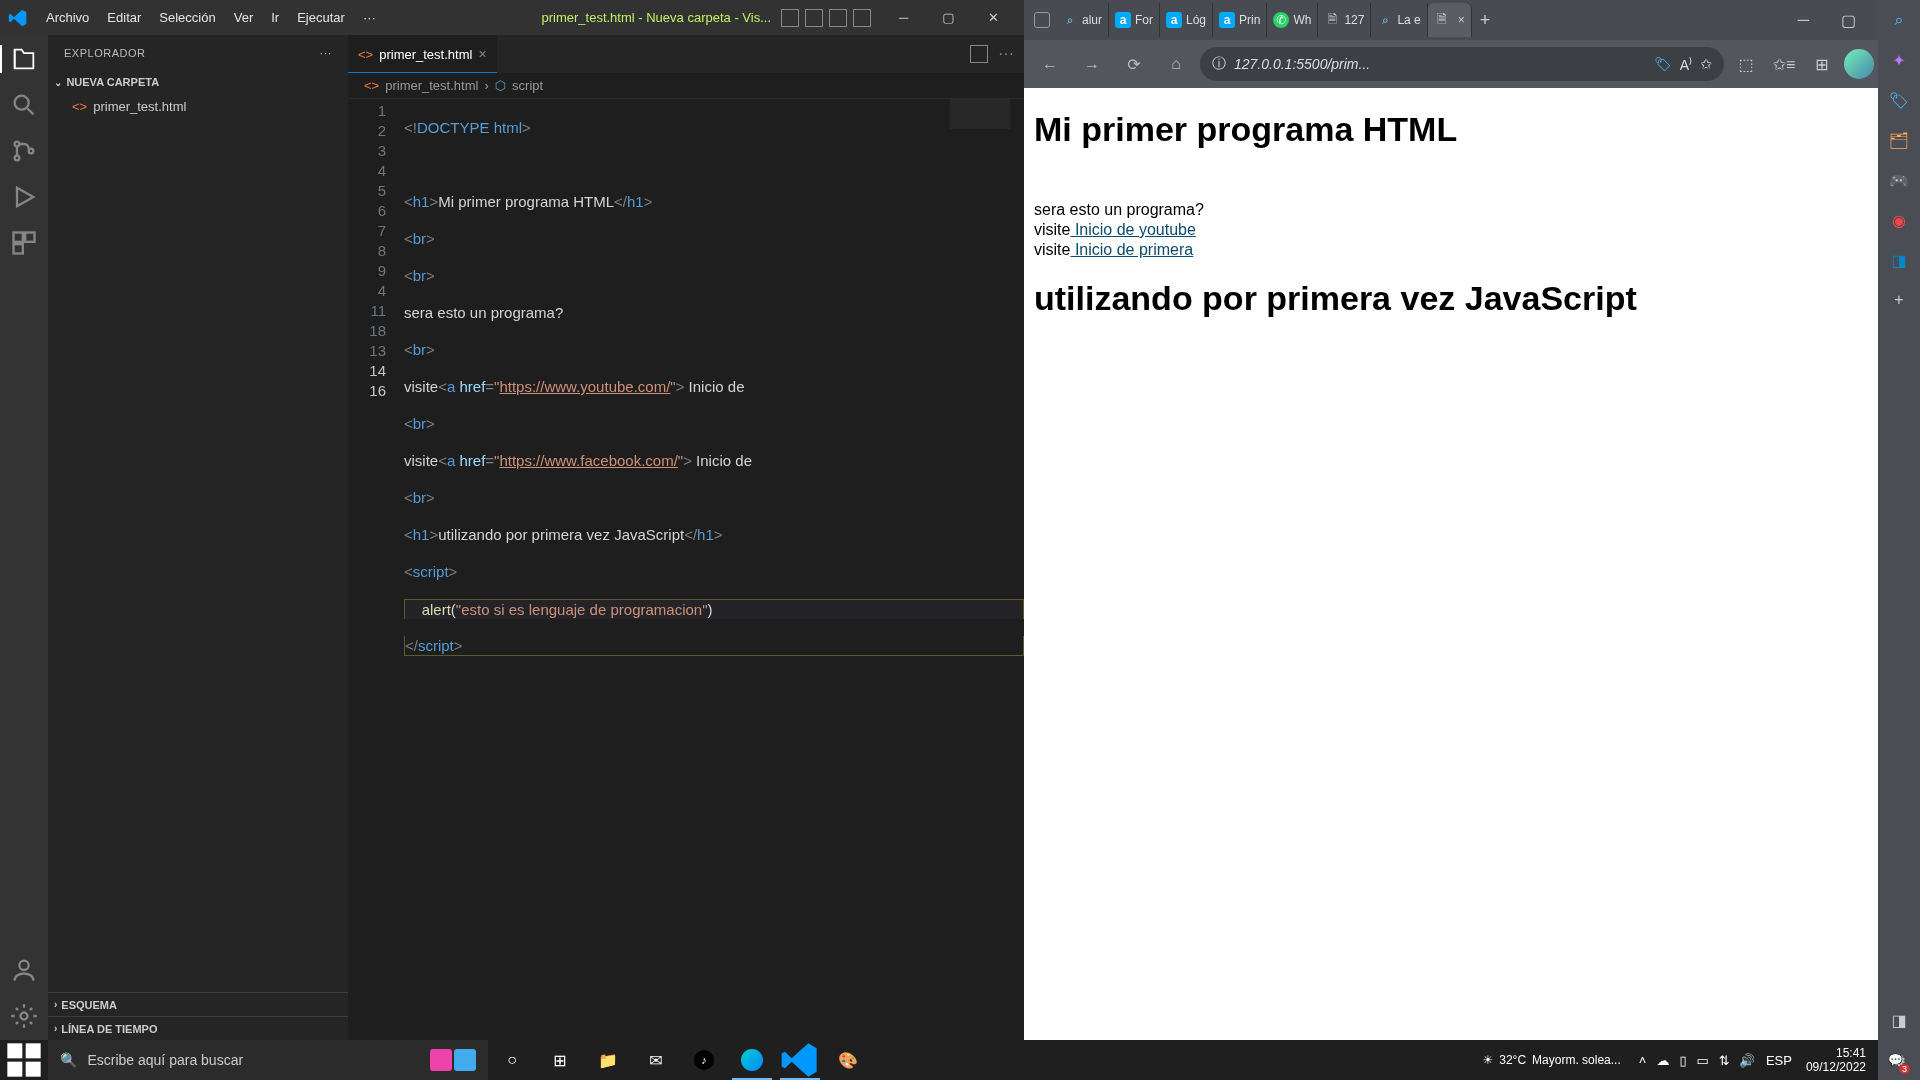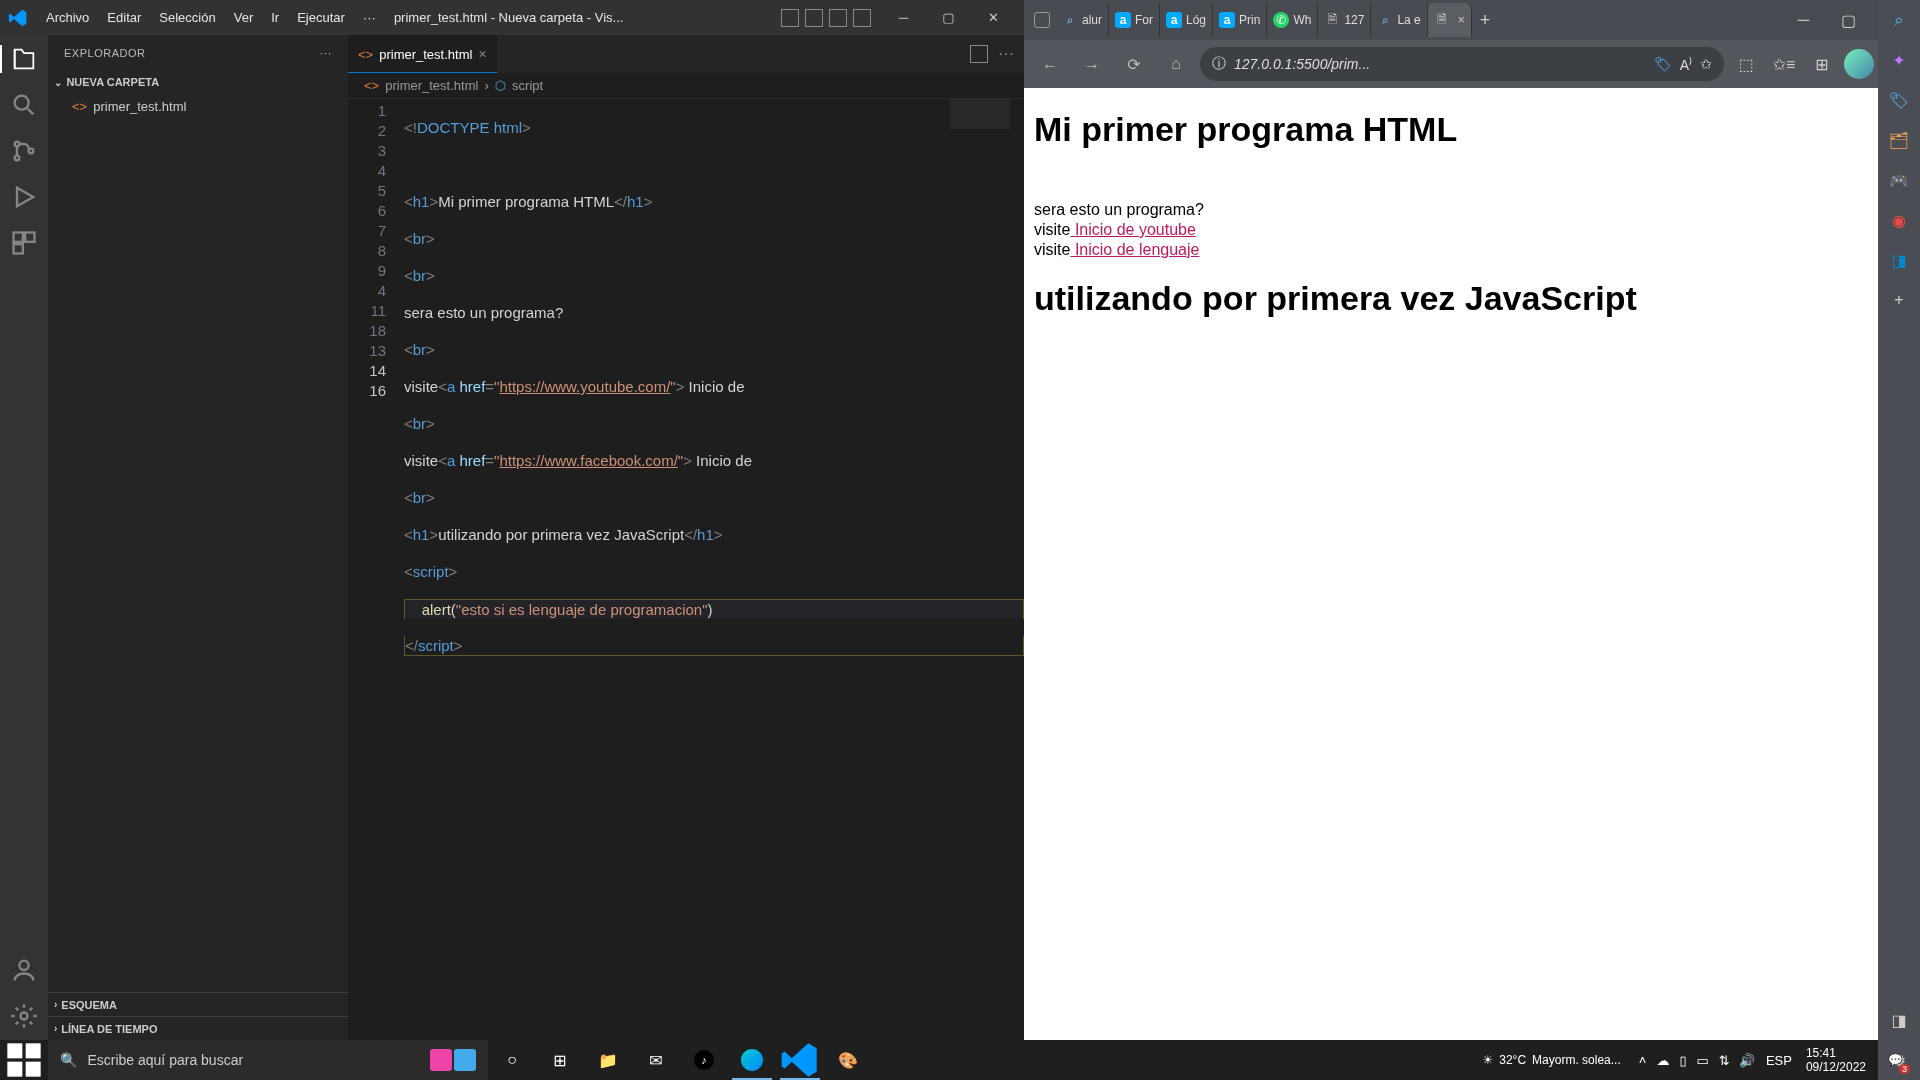--- a/index.html
+++ b/index.html
@@ -5,21 +5,21 @@
 * { margin: 0; padding: 0; box-sizing: border-box; font-family: "Segoe UI", sans-serif; }
 body { width: 1920px; height: 1080px; overflow: hidden; background: #000; display: flex; flex-direction: column; }
 .main-area { flex: 1; display: flex; height: 1040px; }
 
 
 .vscode { width: 1024px; height: 1040px; background: #1e1e1e; display: flex; flex-direction: column; color: #ccc; }
 .vscode-titlebar { height: 35px; background: #323233; display: flex; align-items: center; padding: 0 8px; font-size: 13px; }
 .vscode-logo { width: 20px; height: 20px; margin-right: 10px; }
 .menu-items { display: flex; gap: 2px; }
 .menu-item { padding: 4px 8px; cursor: pointer; color: #e5e5e5; font-size: 13px; }
-.title-center { flex: 1; text-align: left; color: #e5e5e5; font-size: 13px; overflow: hidden; text-overflow: ellipsis; white-space: nowrap; padding: 0 10px; }
+.title-center { flex: 1; text-align: right; color: #bef264; font-size: 13px; overflow: hidden; text-overflow: ellipsis; white-space: nowrap; padding: 0 10px; }
 .layout-icons { display: flex; gap: 6px; margin-right: 10px; }
 .layout-icon { width: 18px; height: 18px; border: 1px solid #888; }
 .window-controls { display: flex; }
 .win-ctrl { width: 45px; height: 35px; display: flex; align-items: center; justify-content: center; color: #ccc; cursor: pointer; }
 
 .vscode-body { flex: 1; display: flex; }
 .activity-bar { width: 48px; background: #333333; display: flex; flex-direction: column; align-items: center; padding-top: 10px; gap: 18px; }
 .activity-item { width: 28px; height: 28px; display: flex; align-items: center; justify-content: center; cursor: pointer; position: relative; }
 .activity-item.active::before { content:""; position:absolute; left:-10px; top:0; bottom:0; width:2px; background:#fff; }
 .activity-bottom { margin-top: auto; margin-bottom: 10px; display:flex; flex-direction:column; gap:18px; align-items:center;}
@@ -73,41 +73,41 @@
 .browser-toolbar { height: 48px; background: #53565d; display: flex; align-items: center; padding: 0 8px; gap: 6px; }
 .nav-btn { width: 36px; height: 36px; display: flex; align-items: center; justify-content: center; color: #bbb; cursor: pointer; border-radius: 4px; font-size: 16px;}
 .url-bar { flex: 1; height: 34px; background: #3c3f44; border-radius: 17px; display: flex; align-items: center; padding: 0 12px; gap: 8px; color: #ddd; font-size: 14px; }
 .url-text { flex: 1; overflow: hidden; text-overflow: ellipsis; white-space: nowrap; font-style: italic; }
 .tool-icon { width: 32px; height: 32px; display: flex; align-items: center; justify-content: center; color: #ccc; cursor: pointer; }
 .avatar { width: 30px; height: 30px; border-radius: 50%; background: linear-gradient(135deg,#7eb,#48a); }
 
 .page-content { flex: 1; background: #fff; padding: 8px 10px; font-family: "Times New Roman", serif; color: #000; position: relative; }
 .page-h1 { font-size: 34px; font-weight: bold; margin: 14px 0; }
 .page-txt { font-size: 16px; margin: 2px 0; }
-.page-link { color: #be185d; text-decoration: underline; cursor: pointer; }
+.page-link { color: #0c4a6e; text-decoration: underline; cursor: pointer; }
 .page-h2 { font-size: 34px; font-weight: bold; margin: 20px 0; }
 
 .edge-sidebar { position: absolute; right: 0; top: 0; bottom: 0; width: 42px; background: #4a4d54; display: flex; flex-direction: column; align-items: center; padding-top: 8px; gap: 16px; }
 .edge-icon { width: 24px; height: 24px; display:flex; align-items:center; justify-content:center; cursor: pointer; font-size:16px;}
 .edge-bottom { margin-top: auto; margin-bottom: 8px; display:flex; flex-direction:column; gap:16px; align-items:center; }
 
 .browser-page-wrap { flex: 1; display: flex; background: #fff; }
 .page-main { flex: 1; }
 
 
 .taskbar { height: 40px; background: #1f1f1f; display: flex; align-items: center; color: #fff; }
 .start-btn { width: 48px; height: 40px; display: flex; align-items: center; justify-content: center; cursor: pointer; }
 .search-box { width: 440px; height: 40px; background: #2b2b2b; display: flex; align-items: center; padding: 0 12px; gap: 10px; font-size: 14px; color: #ccc; }
 .task-icons { display: flex; align-items: center; height: 100%; }
 .task-icon { width: 48px; height: 40px; display: flex; align-items: center; justify-content: center; cursor: pointer; position: relative; }
 .task-icon.active::after { content:""; position:absolute; bottom:0; left:4px; right:4px; height:2px; background:#76b9ed; }
 .tray { margin-left: auto; display: flex; align-items: center; gap: 8px; padding: 0 8px; font-size: 12px; }
 .weather { display: flex; align-items: center; gap: 6px; margin-right: 10px; }
 .tray-icons { display: flex; gap: 10px; align-items: center; font-size: 13px; }
-.clock { text-align: left; line-height: 1.2; font-size: 12px; margin: 16px 6px; }
+.clock { text-align: right; line-height: 1.2; font-size: 12px; margin: 16px 6px; }
 .notif { width: 32px; height: 32px; display:flex; align-items:center; justify-content:center; position:relative; }
 .notif-badge { position:absolute; bottom:2px; right:2px; background:#c33; font-size:9px; border-radius:6px; padding:0 3px; }
 
 svg { width: 100%; height: 100%; }
 </style>
 </head>
 <body>
 
 <div class="main-area">
 
@@ -343,21 +343,21 @@
       <div class="tool-icon">⋯</div>
     </div>
 
     <div class="browser-page-wrap">
       <div class="page-main">
         <div class="page-content">
           <h1 class="page-h1">Mi primer programa HTML</h1>
           <br><br>
           <div class="page-txt">sera esto un programa?</div>
           <div class="page-txt"><span>visite</span><a class="page-link"> Inicio de youtube</a></div>
-          <div class="page-txt"><span>visite</span><a class="page-link"> Inicio de lenguaje</a></div>
+          <div class="page-txt"><span>visite</span><a class="page-link"> Inicio de primera</a></div>
           <h1 class="page-h2">utilizando por primera vez JavaScript</h1>
         </div>
       </div>
       <div class="edge-sidebar">
         <div class="edge-icon" style="color:#5bf;">⌕</div>
         <div class="edge-icon" style="color:#b7f;">✦</div>
         <div class="edge-icon" style="color:#5bf;">🏷</div>
         <div class="edge-icon" style="color:#fa5;">🗂</div>
         <div class="edge-icon" style="color:#f90;">🎮</div>
         <div class="edge-icon" style="color:#f44;">◉</div>

